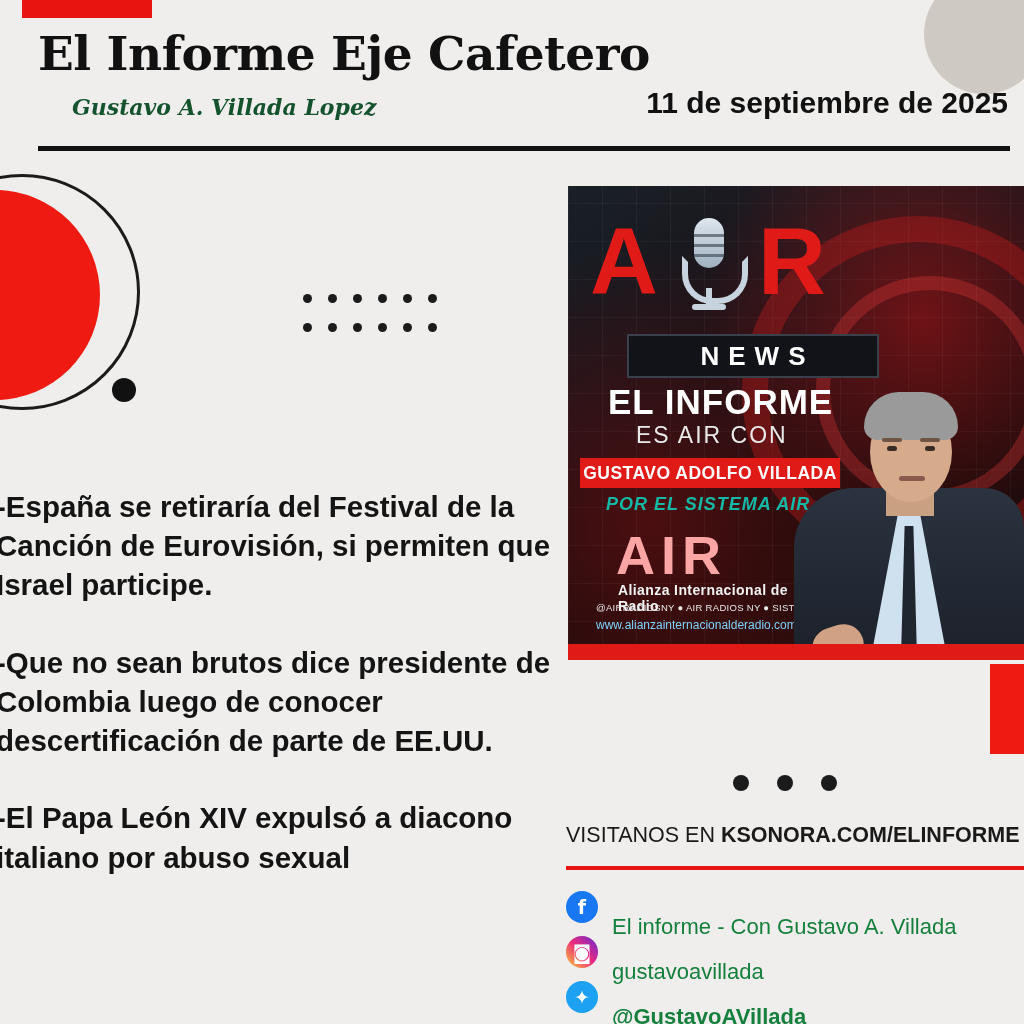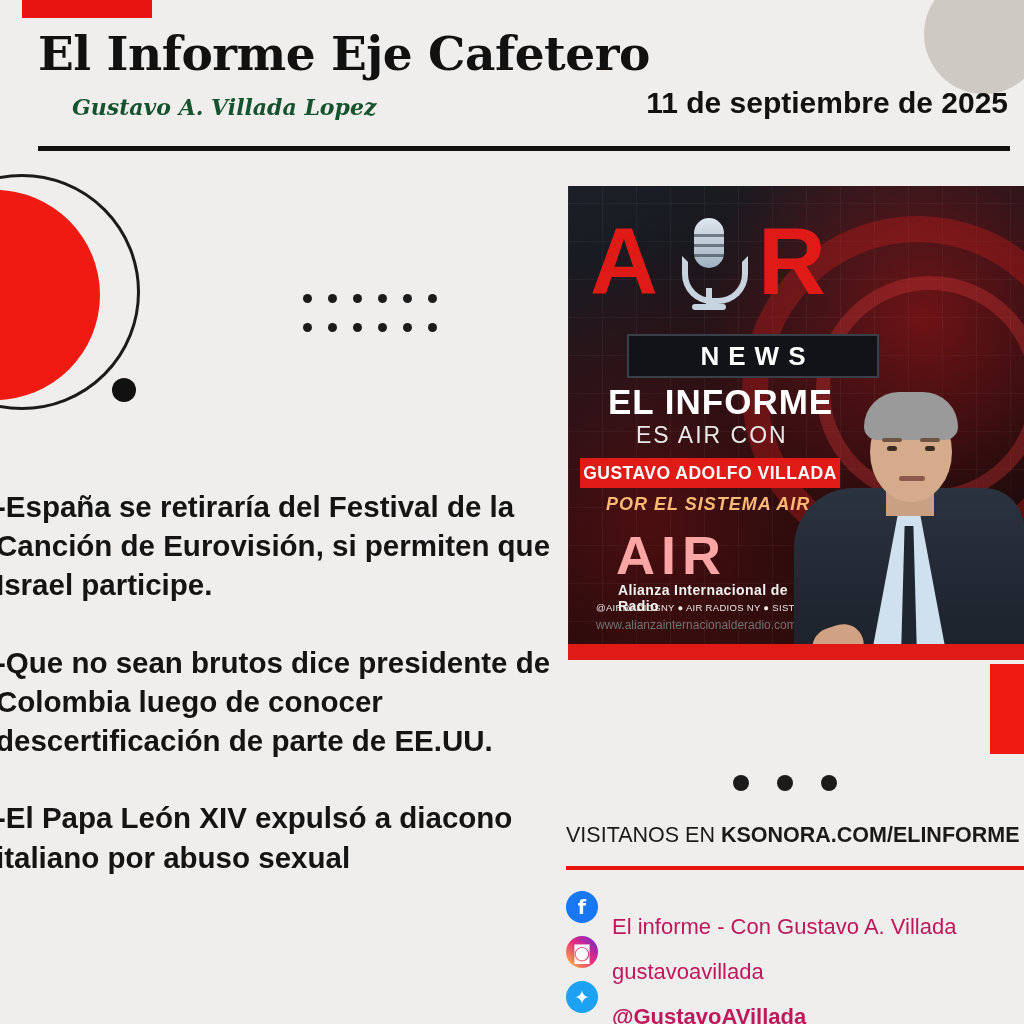--- a/index.html
+++ b/index.html
@@ -339,21 +339,21 @@
   .promo-name-bar span {
     color: #ffffff;
     font-weight: bold;
     font-size: 17.5px;
     letter-spacing: 0.5px;
   }
   .promo-sistema {
     position: absolute;
     left: 38px;
     top: 308px;
-    color: #fdba74;
+    color: #14b8a6;
     font-weight: bold;
     font-style: italic;
     font-size: 18px;
     letter-spacing: 1px;
   }
 
   .promo-air2 {
     position: absolute;
     left: 48px;
     top: 342px;
@@ -385,21 +385,21 @@
     top: 416px;
     font-size: 9.5px;
     color: #e8e8e8;
     letter-spacing: 0.3px;
   }
   .promo-url {
     position: absolute;
     left: 28px;
     top: 432px;
     font-size: 12px;
-    color: #737373;
+    color: #7dd3fc;
   }
   .promo-red-strip {
     position: absolute;
     left: 0;
     bottom: 0;
     width: 456px;
     height: 16px;
     background: #e01a17;
   }
 
@@ -548,21 +548,21 @@
     color: #ffffff;
     font-weight: bold;
     font-size: 19px;
     font-family: "DejaVu Sans", sans-serif;
   }
   .icon-fb { background: #1877f2; }
   .icon-ig { background: linear-gradient(45deg,#f9ce34,#ee2a7b,#6228d7); }
   .icon-tw { background: #1da1f2; }
   .social-label {
     font-size: 22px;
-    color: #be185d;
+    color: #15803d;
     white-space: nowrap;
     margin-top: 40px;
   }
   .social-label.bold { font-weight: bold; }
 </style>
 </head>
 <body>
 
 <div class="top-red-bar"></div>
 <div class="top-right-circle"></div>

